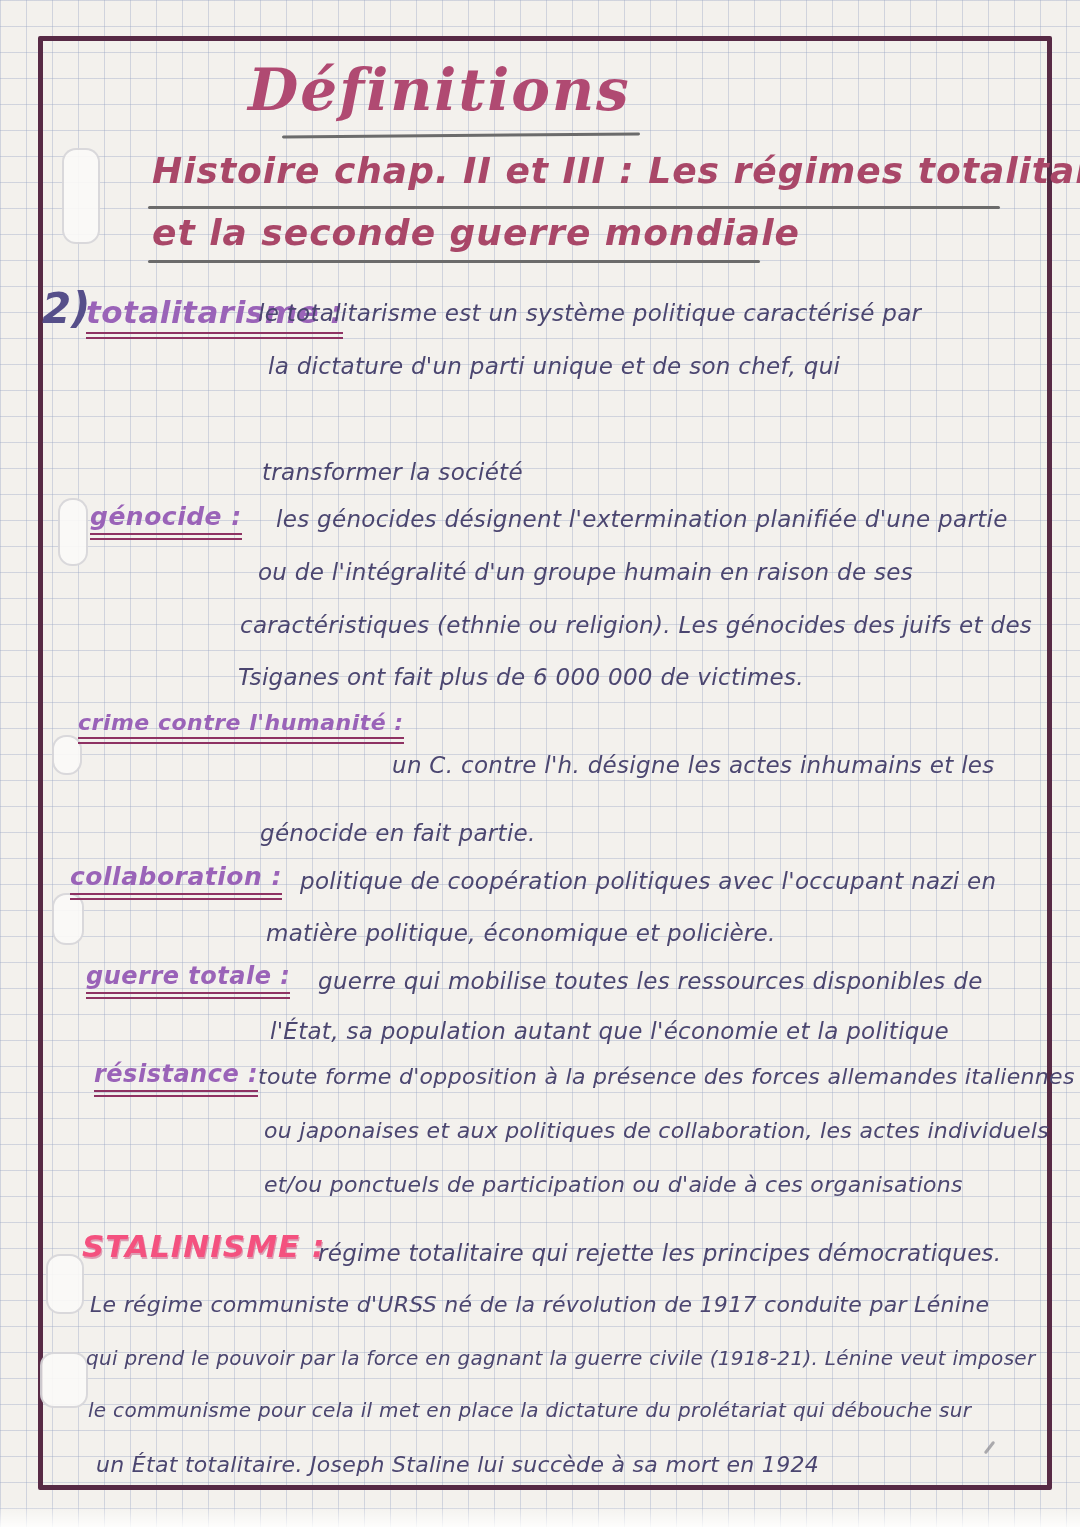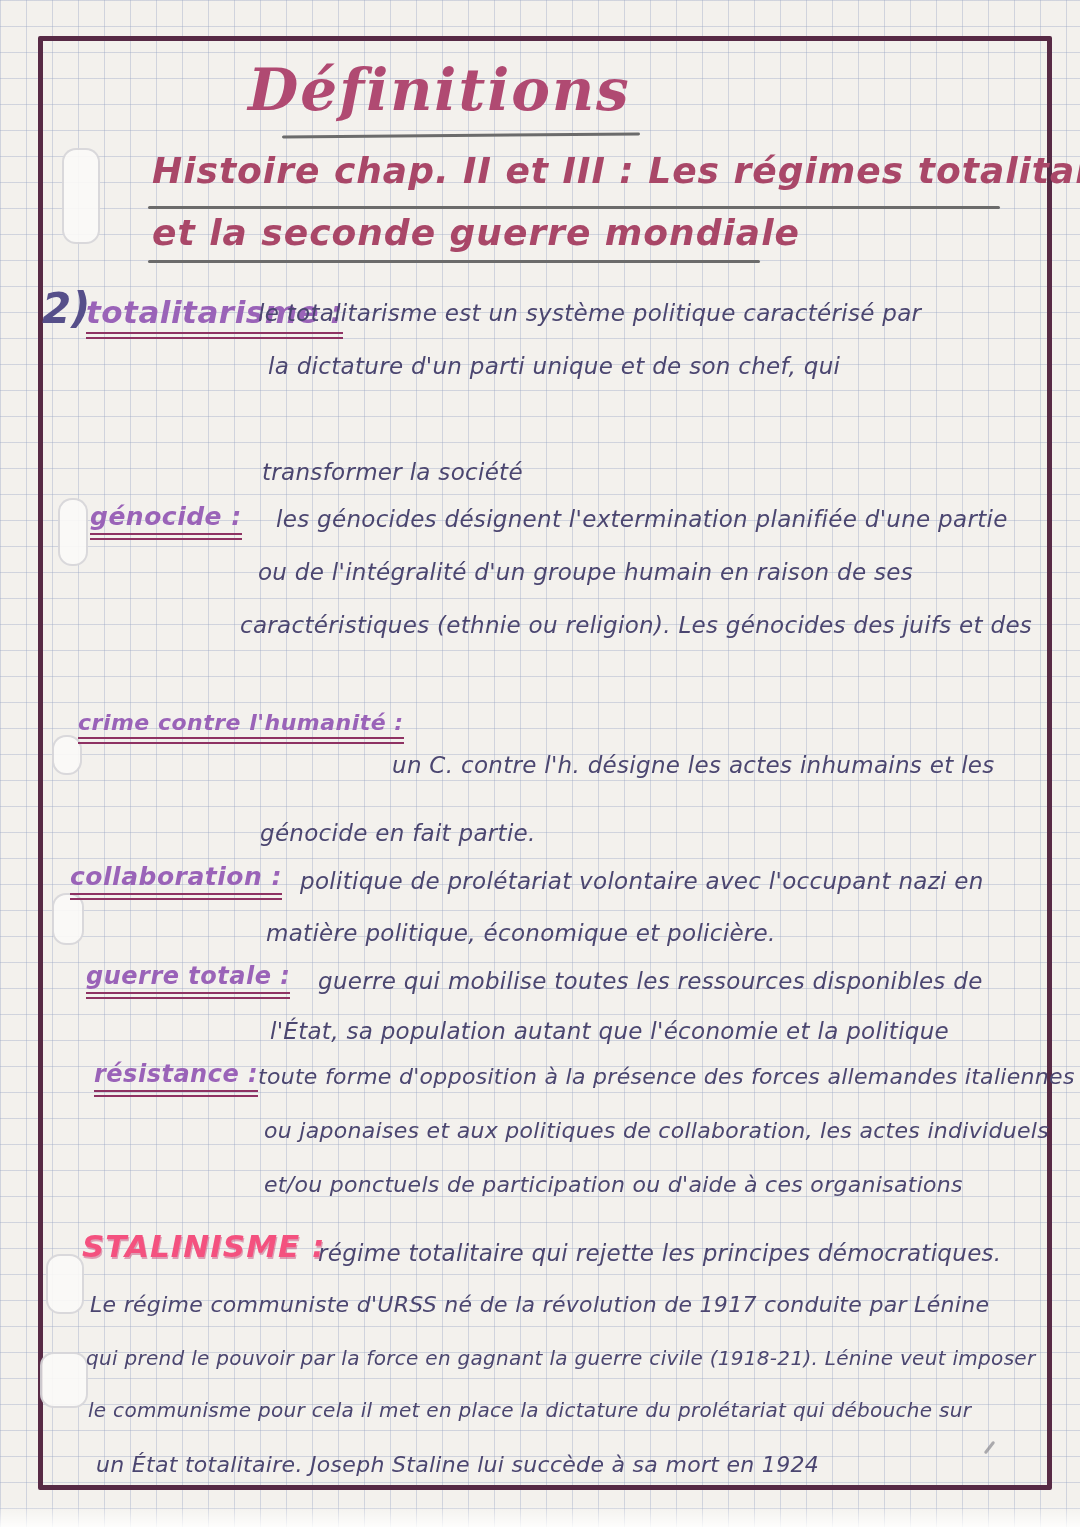--- a/index.html
+++ b/index.html
@@ -78,27 +78,28 @@
 
   <div class="hand" style="left:86px;top:294px;"><span class="term" style="font-size:31px;">totalitarisme :</span></div>
   <div class="hand body-line" style="left:258px;top:300px;">le totalitarisme est un système politique caractérisé par</div>
   <div class="hand body-line" style="left:268px;top:353px;">la dictature d'un parti unique et de son chef, qui</div>
   <div class="hand body-line" style="left:262px;top:459px;">transformer la société</div>
 
   <div class="hand" style="left:90px;top:502px;"><span class="term" style="font-size:25px;">génocide :</span></div>
   <div class="hand body-line" style="left:252px;top:506px;margin-left:24px;">les génocides désignent l'extermination planifiée d'une partie</div>
   <div class="hand body-line" style="left:258px;top:559px;">ou de l'intégralité d'un groupe humain en raison de ses</div>
   <div class="hand body-line" style="left:240px;top:612px;">caractéristiques (ethnie ou religion). Les génocides des juifs et des</div>
+  <div class="hand body-line" style="left:238px;top:664px;">Tsiganes ont fait plus de 6 000 000 de victimes.</div>
 
   <div class="hand" style="left:78px;top:710px;"><span class="term" style="font-size:22px;">crime contre l'humanité :</span></div>
   <div class="hand body-line" style="left:392px;top:714px;margin-top:38px;">un C. contre l'h. désigne les actes inhumains et les</div>
   <div class="hand body-line" style="left:260px;top:820px;">génocide en fait partie.</div>
 
   <div class="hand" style="left:70px;top:862px;"><span class="term" style="font-size:25px;">collaboration :</span></div>
-  <div class="hand body-line" style="left:300px;top:868px;">politique de prolétariat volontaire avec l'occupant nazi en</div>
+  <div class="hand body-line" style="left:300px;top:868px;">politique de coopération politiques avec l'occupant nazi en</div>
   <div class="hand body-line" style="left:266px;top:920px;">matière politique, économique et policière.</div>
 
   <div class="hand" style="left:86px;top:962px;"><span class="term" style="font-size:24px;">guerre totale :</span></div>
   <div class="hand body-line" style="left:318px;top:968px;">guerre qui mobilise toutes les ressources disponibles de</div>
   <div class="hand body-line" style="left:270px;top:1018px;">l'État, sa population autant que l'économie et la politique</div>
 
   <div class="hand" style="left:94px;top:1060px;"><span class="term" style="font-size:24px;">résistance :</span></div>
   <div class="hand body-line" style="left:258px;top:1064px;font-size:22px;">toute forme d'opposition à la présence des forces allemandes italiennes</div>
   <div class="hand body-line" style="left:264px;top:1118px;font-size:22px;">ou japonaises et aux politiques de collaboration, les actes individuels</div>
   <div class="hand body-line" style="left:264px;top:1172px;font-size:22px;">et/ou ponctuels de participation ou d'aide à ces organisations</div>

